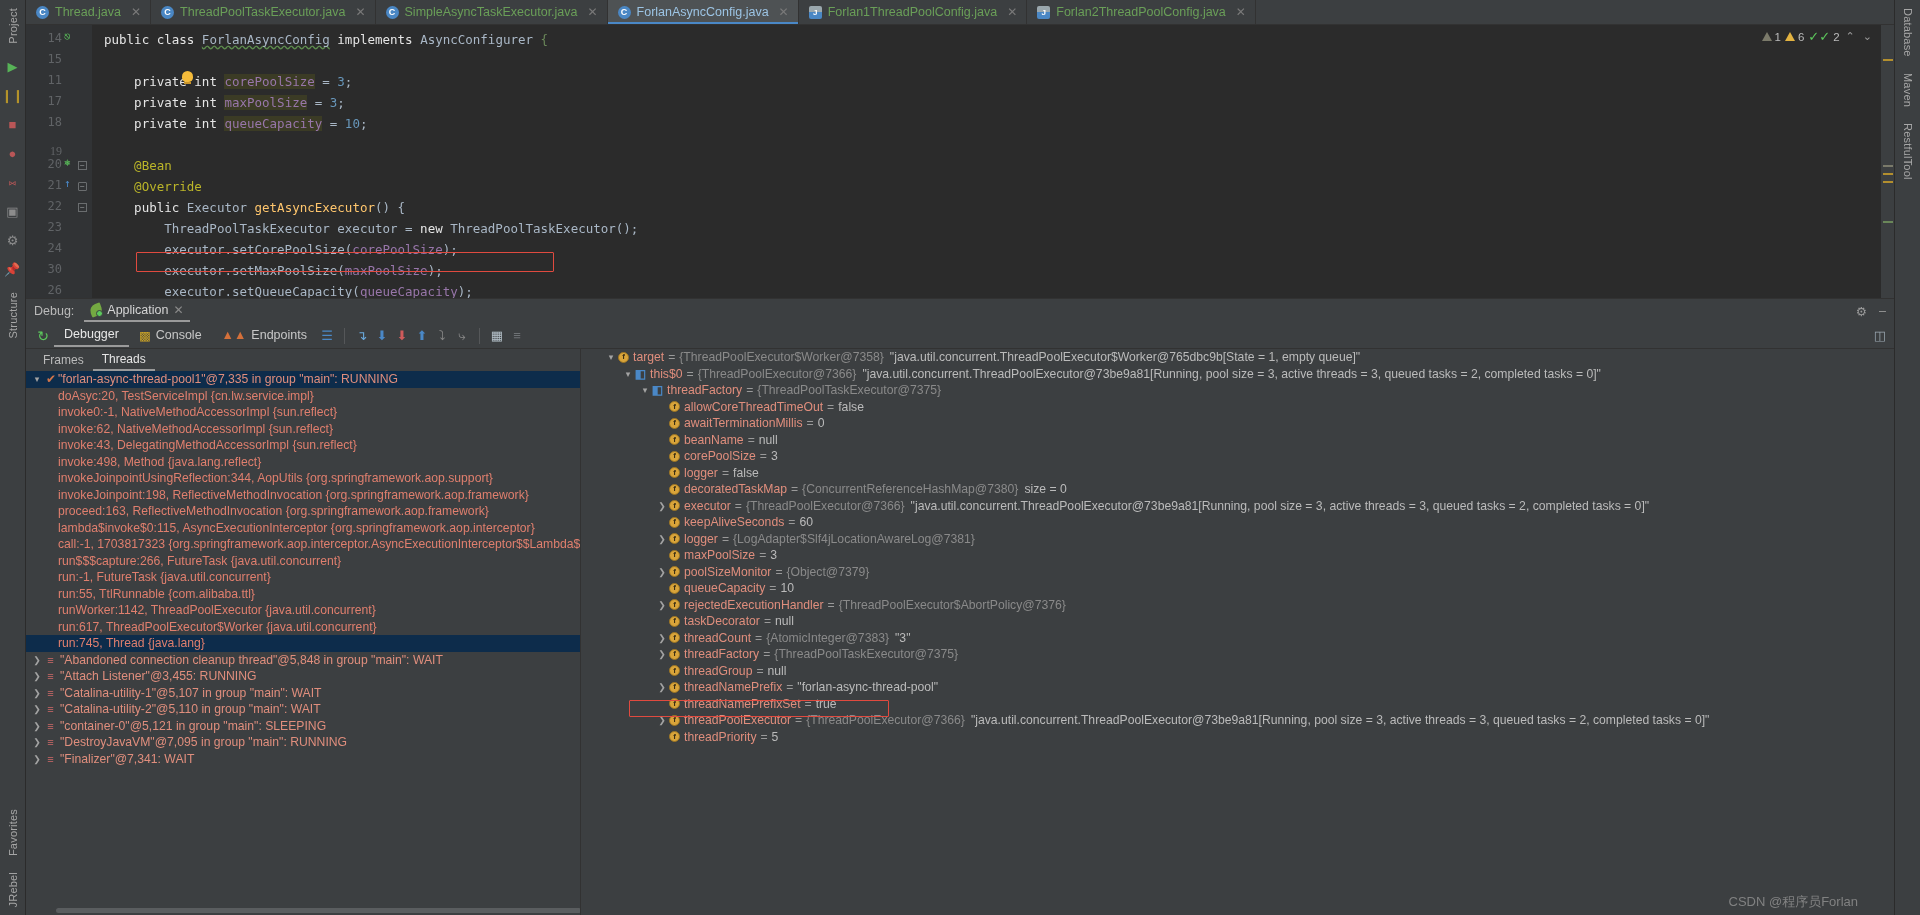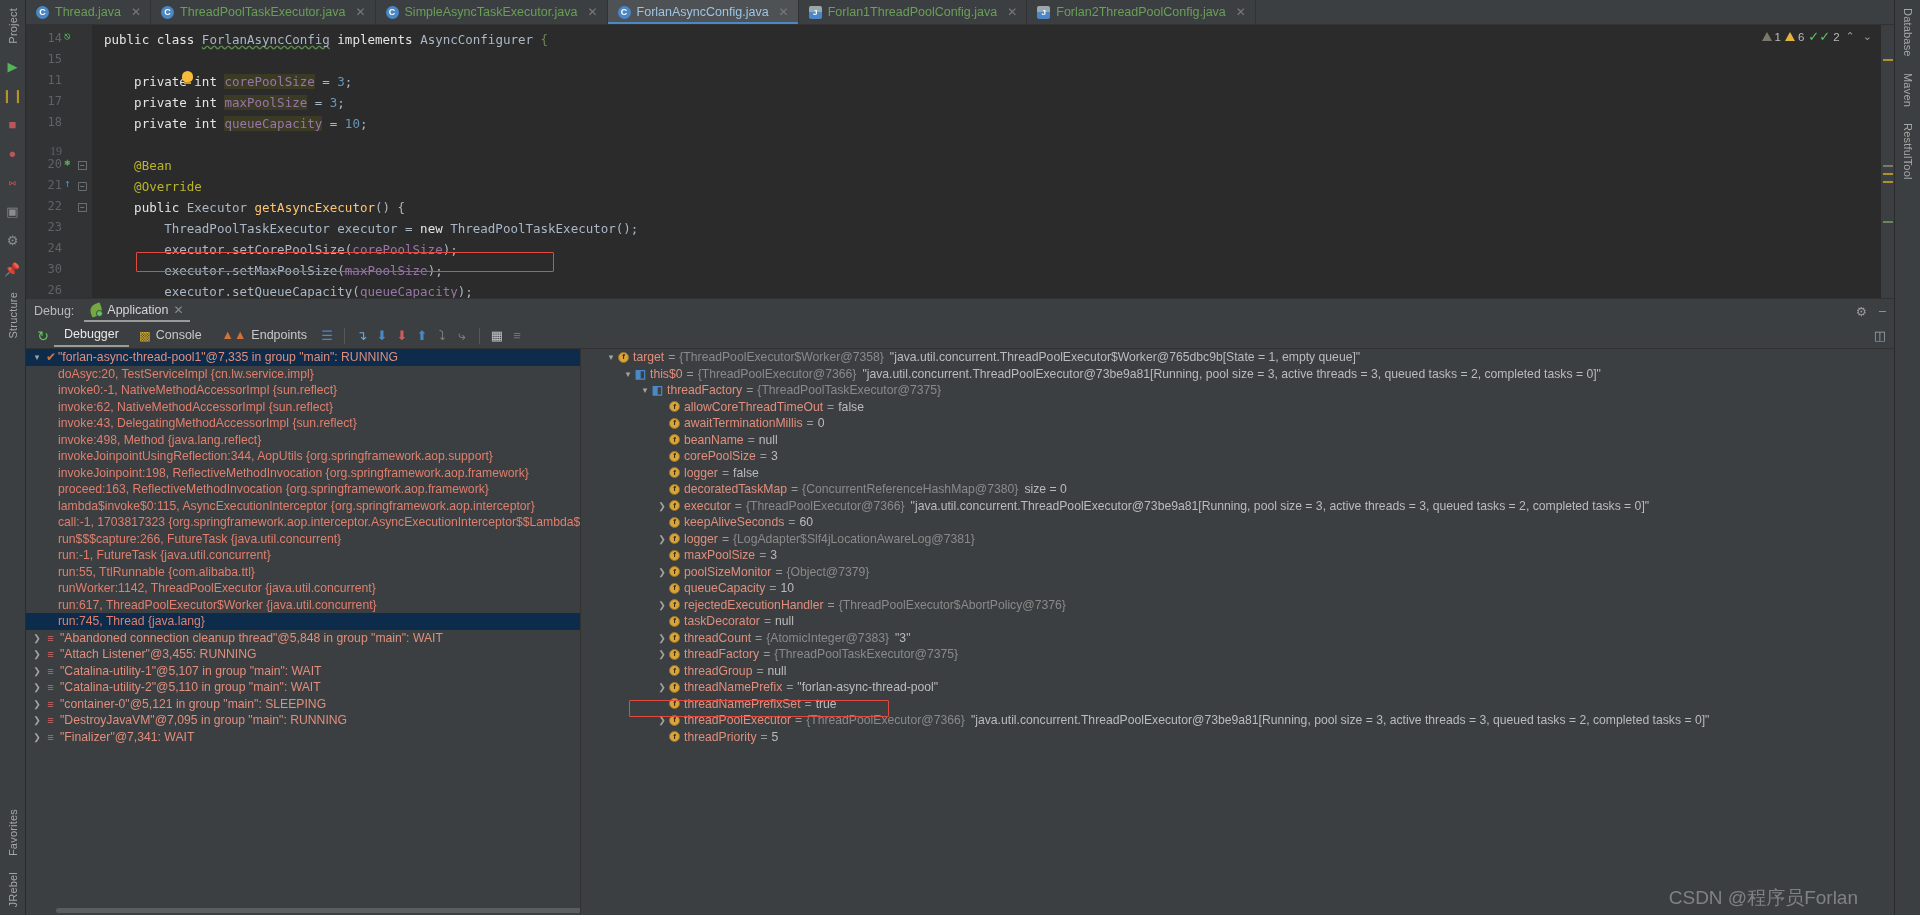--- a/index.html
+++ b/index.html
@@ -190,21 +190,21 @@
   .vname { color: #e08e7d; }
   .veq { color: #9a9a9a; padding: 0 4px; }
   .vref { color: #8a8a8a; }
   .vstr { color: #bbbbbb; }
   #redbox-var {
     position: absolute; border: 1.6px solid #e04a3f; pointer-events: none; border-radius: 1px;
   }
 
   .watermark {
     position: absolute; right: 36px; bottom: 4px;
-    color: #8d8d8d; font-size: 19px; opacity: .85;
+    color: #8d8d8d; font-size: 13px; opacity: .85;
   }
 
   
   #scrollbar-h {
     position: absolute; left: 30px; width: 525px; bottom: 2px; height: 5px;
     background: #5a5d5f; border-radius: 3px;
   }
 </style>
 </head>
 <body>
@@ -380,20 +380,24 @@
         <span class="tb-icon" style="color:#8a8a8a;">⤷</span>
         <span class="tb-sep"></span>
         <span class="tb-icon" style="color:#b6c2cb;">▦</span>
         <span class="tb-icon" style="color:#6e7275;">≡</span>
         <span style="position:absolute;right:8px;color:#9aa7b0;font-size:13px;">◫</span>
       </div>
 
       <div id="dbg-body">
 
         <div id="frames-pane">
+          <div class="pane-head">
+            <span class="ptab">Frames</span>
+            <span class="ptab active">Threads</span>
+          </div>
           <div class="tree">
 
             <div class="trow sel">
               <span class="tarrow">▾</span>
               <span class="check">✔</span>
               <span class="tlabel">"forlan-async-thread-pool1"@7,335 in group "main": RUNNING</span>
             </div>
 
             <div class="trow">
                 <span class="frame">doAsyc:20, TestServiceImpl {cn.lw.service.impl}</span>

